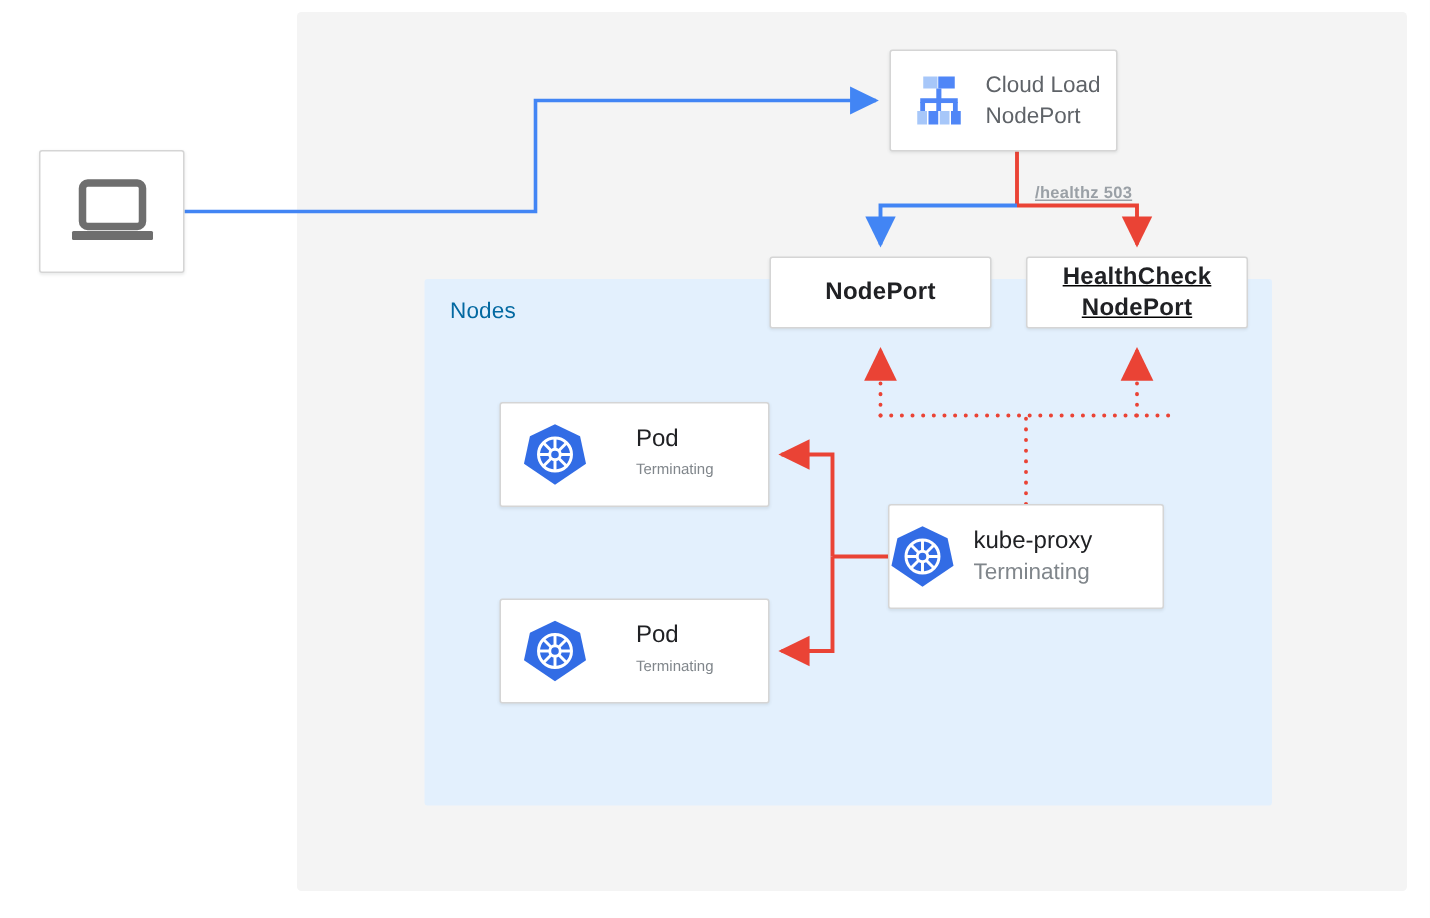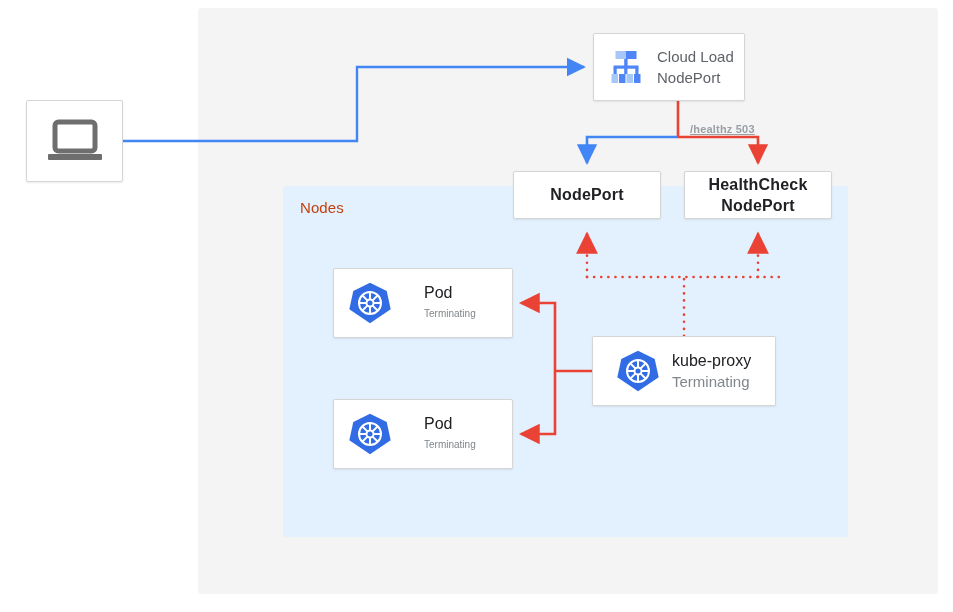--- a/index.html
+++ b/index.html
@@ -14,21 +14,21 @@
   .panel-gray{
     position:absolute;left:198px;top:8px;width:740px;height:586px;
     background:#f4f4f4;border-radius:3px;
   }
   .panel-nodes{
     position:absolute;left:283px;top:186px;width:565px;height:351px;
     background:#e3f0fd;border-radius:2px;
   }
   .nodes-label{
     position:absolute;left:300px;top:199px;
-    font-size:15px;color:#c2410c;letter-spacing:.1px;
+    font-size:15px;color:#0369a1;letter-spacing:.1px;
   }
 
   
   .card{
     position:absolute;background:#ffffff;border:1px solid #d5d5d5;
     border-radius:2px;box-sizing:border-box;
     box-shadow:0 1px 2px rgba(60,64,67,.10);
   }
   .card-flex{display:flex;align-items:center;}
 
@@ -37,32 +37,32 @@
     justify-content:center;}
   
   .clb-card{left:593px;top:33px;width:152px;height:68px;padding-left:11px;}
   .clb-text{margin-left:10px;font-size:15px;color:#5f6368;line-height:21px;}
   
   .nodeport-card{left:513px;top:171px;width:148px;height:48px;
     justify-content:center;}
   .nodeport-card .lbl{font-size:16px;font-weight:bold;color:#202124;letter-spacing:.2px;}
   
   .hcnodeport-card{left:684px;top:171px;width:148px;height:48px;
-    justify-content:center;text-align:center;}
+    justify-content:center;text-align:center;text-decoration:underline;}
   .hcnodeport-card .lbl{font-size:16px;font-weight:bold;color:#202124;
     line-height:21px;letter-spacing:.2px;}
   
   .pod-card{left:333px;width:180px;height:70px;padding-left:14px;gap:20px;}
   .pod-card.p1{top:268px;}
   .pod-card.p2{top:399px;}
   .pod-txt{margin-left:12px;}
   .pod-title{font-size:16px;color:#202124;line-height:21px;}
   .pod-sub{font-size:10px;color:#80868b;line-height:21px;}
   
-  .kproxy-card{left:592px;top:336px;width:184px;height:70px;padding-left:23px;}
+  .kproxy-card{left:592px;top:336px;width:184px;height:70px;padding-left:0;}
   .kproxy-txt{margin-left:12px;}
   .kproxy-title{font-size:16px;color:#202124;line-height:21px;}
   .kproxy-sub{font-size:15px;color:#80868b;line-height:21px;}
 
   
   .icon{display:block;}
   .healthz-label{
     position:absolute;left:690px;top:123px;
     font-size:11px;font-weight:bold;color:#9aa0a6;letter-spacing:.2px;text-decoration:underline;
   }

